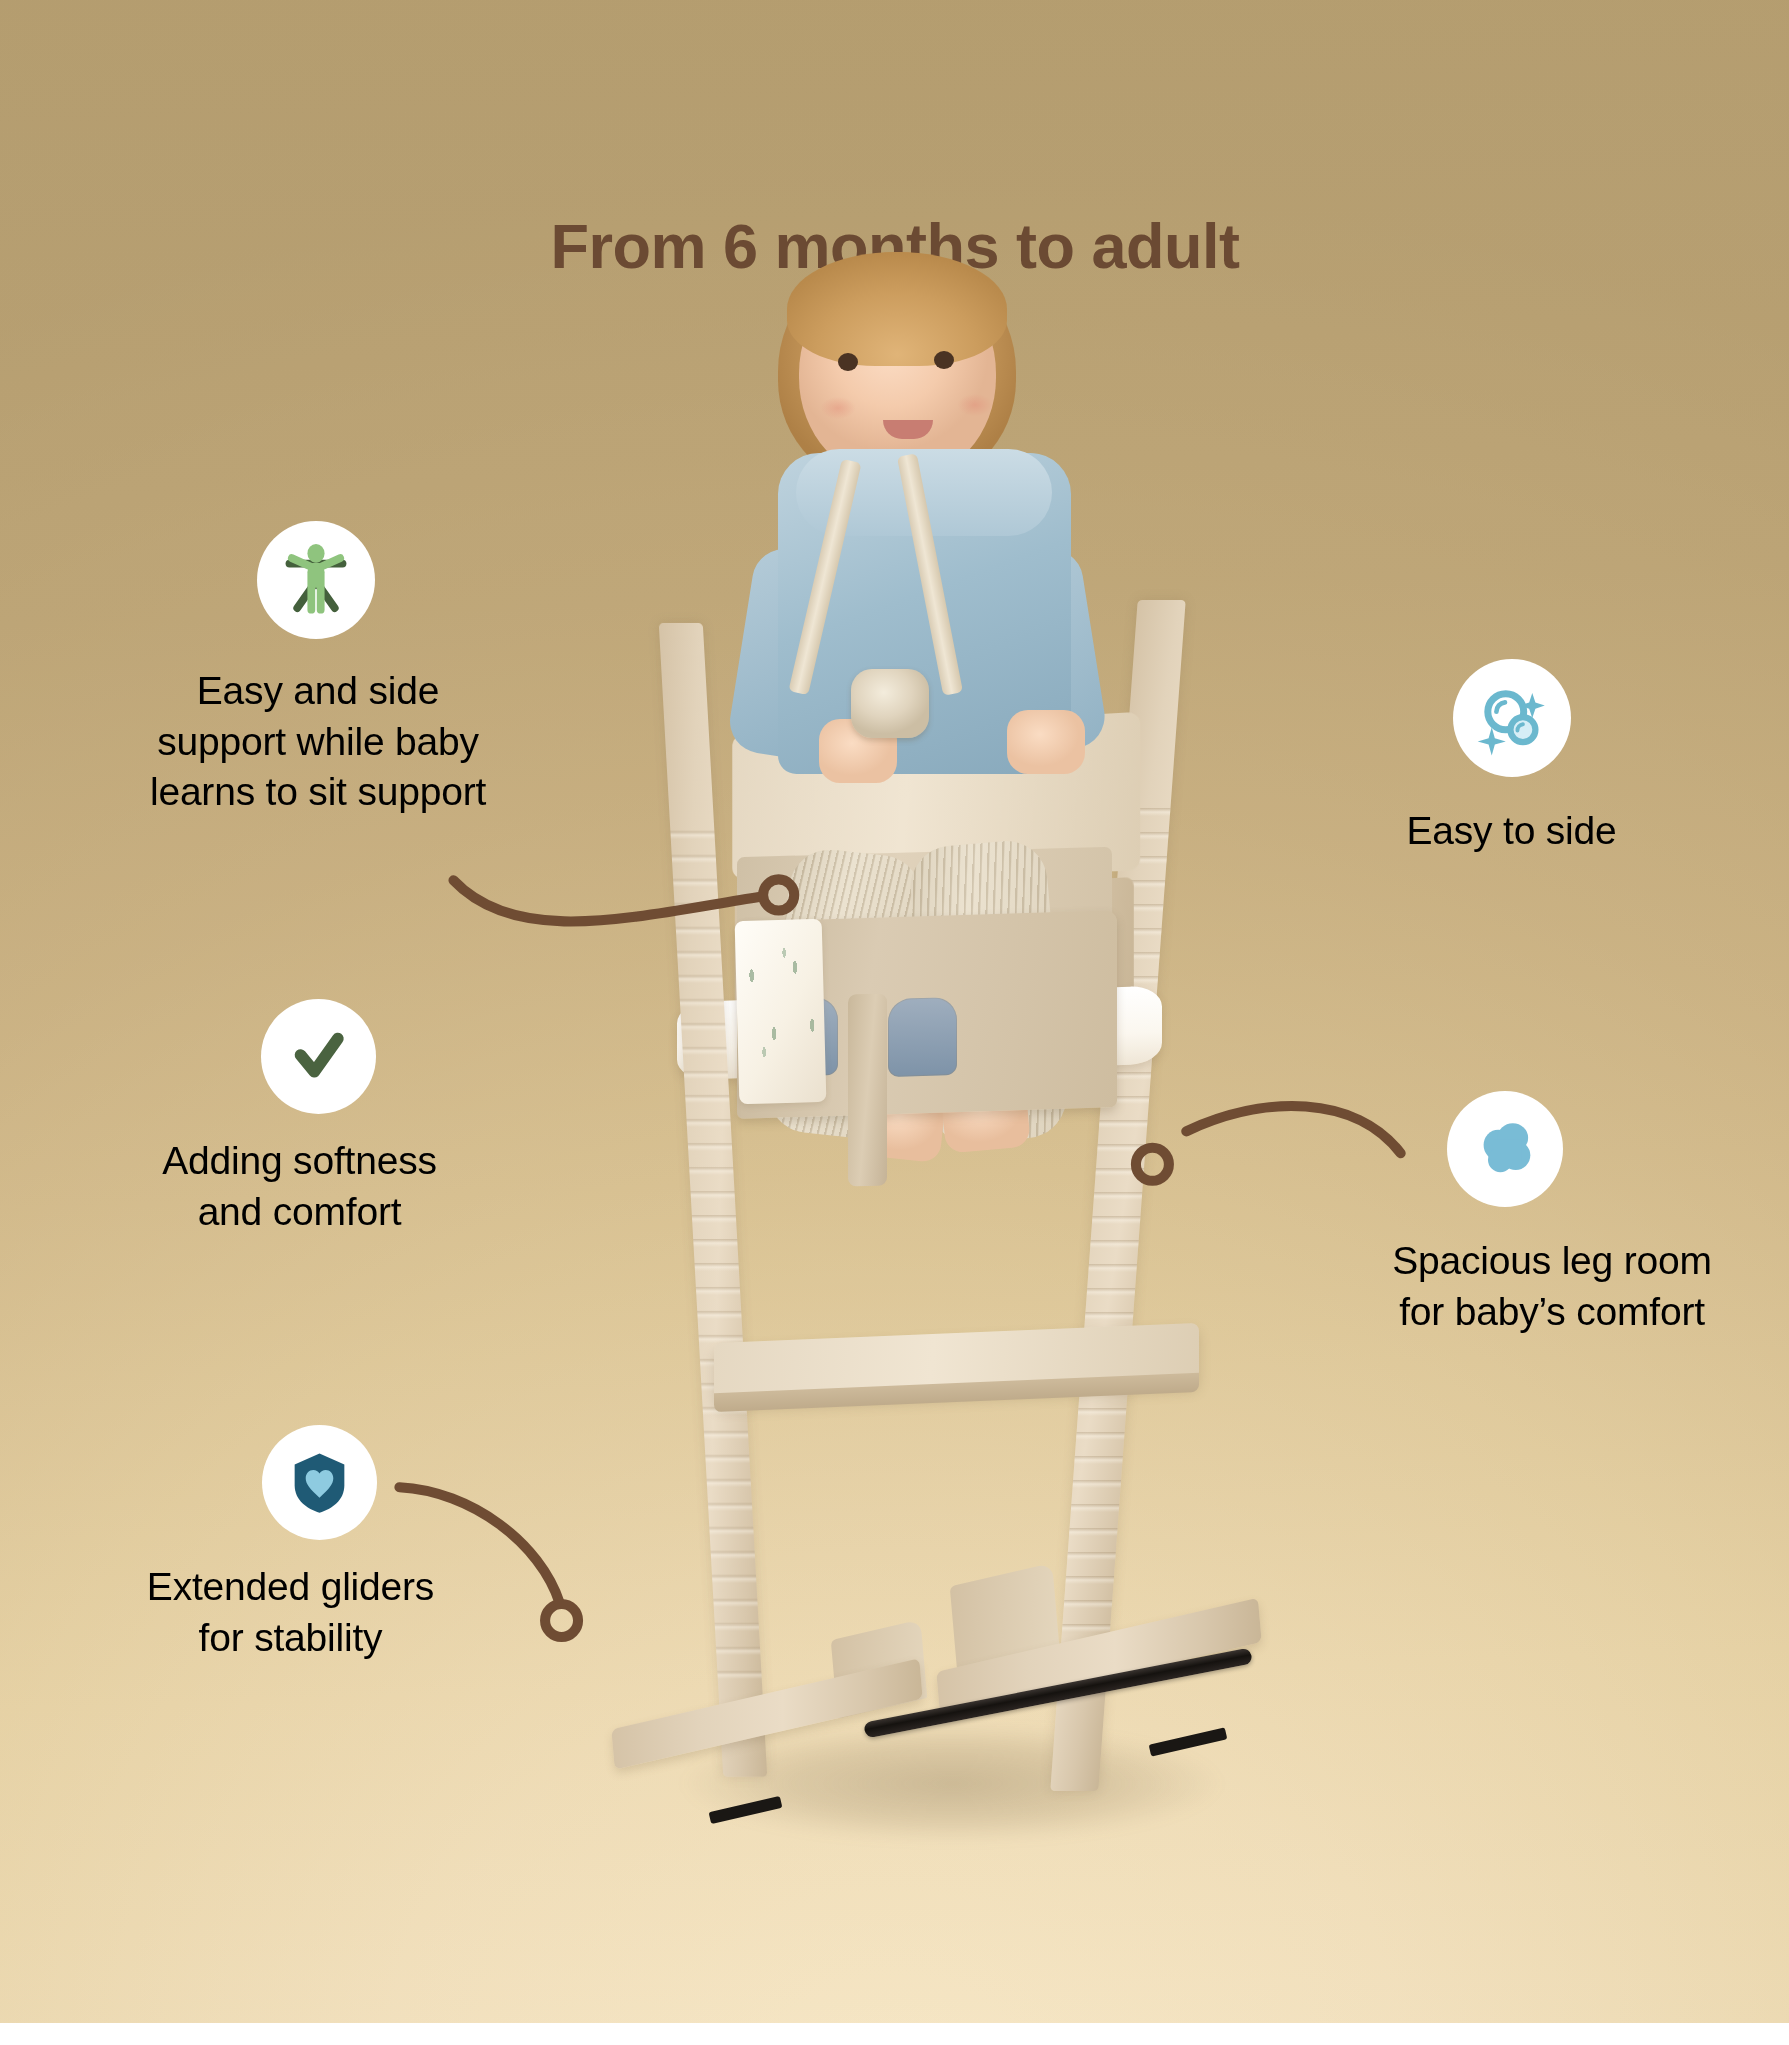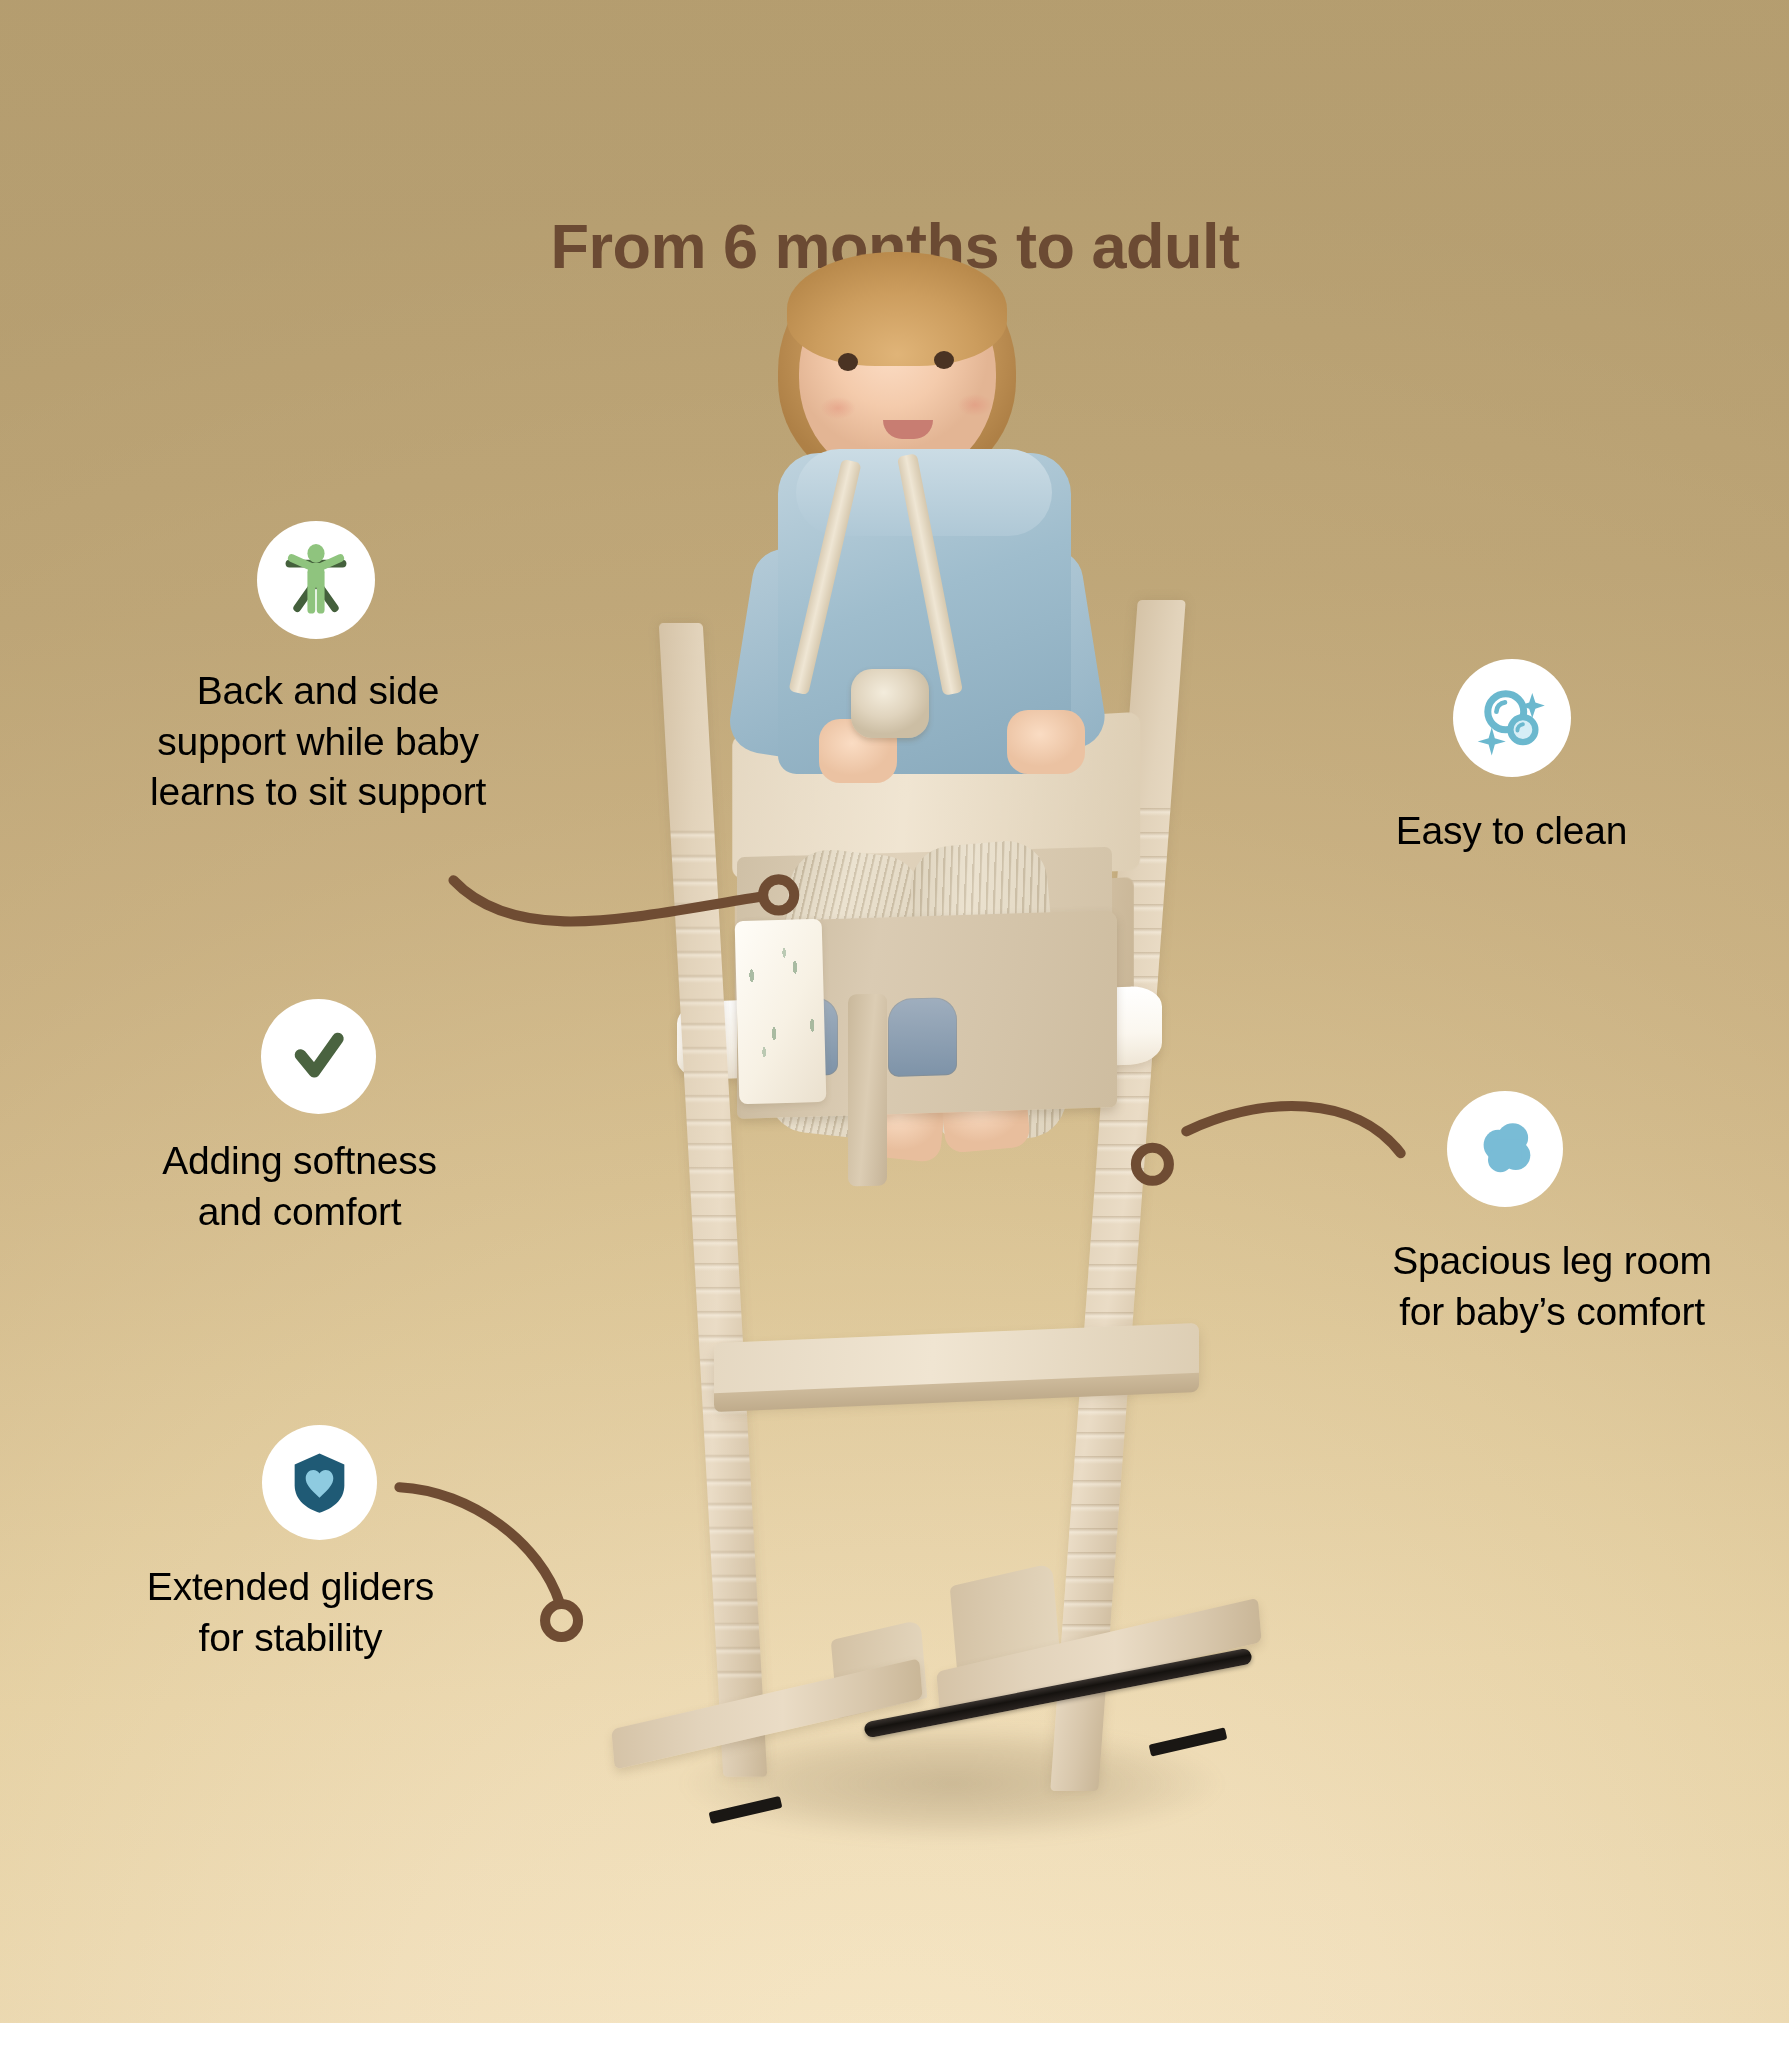--- a/index.html
+++ b/index.html
@@ -408,21 +408,21 @@
         <g stroke="#8FC47E" stroke-width="10" stroke-linecap="round" fill="none">
           <path d="M19 22 L50 36 L81 22"></path>
           <path d="M44 88 V40"></path>
           <path d="M56 88 V40"></path>
         </g>
         <rect x="40" y="28" width="20" height="32" rx="8" fill="#8FC47E"></rect>
         <ellipse cx="50" cy="16" rx="11" ry="12" fill="#8FC47E"></ellipse>
       </svg>
     </div>
     <div class="caption" style="left:50px; top:666px; width:536px;">
-      <span class="cap-line">Back and side</span>
+      <span class="cap-line">Easy and side</span>
       <span class="cap-line">support while baby</span>
       <span class="cap-line">learns to sit support</span>
     </div>
   </div>
 
   <div class="feature">
     <div class="badge" style="left:261px; top:999px; width:115px; height:115px;">
       <svg width="69" height="69" viewBox="0 0 100 100">
         <path d="M24 48 L44 72 L78 24" fill="none" stroke="#4A6340" stroke-width="17" stroke-linecap="round" stroke-linejoin="round"></path>
       </svg>
@@ -452,21 +452,21 @@
       <svg width="78" height="78" viewBox="0 0 100 100">
         <circle cx="42" cy="42" r="23" fill="none" stroke="#6BB8CE" stroke-width="9"></circle>
         <path d="M30 42 A12 12 0 0 1 41 30" fill="none" stroke="#6BB8CE" stroke-width="6" stroke-linecap="round"></path>
         <circle cx="64" cy="65" r="16" fill="#D6EEF6" stroke="#6BB8CE" stroke-width="8"></circle>
         <path d="M57 66 A8 8 0 0 1 64 58" fill="none" stroke="#6BB8CE" stroke-width="5" stroke-linecap="round"></path>
         <path d="M76 18 L80 30 L92 34 L80 38 L76 50 L72 38 L60 34 L72 30 Z" fill="#6BB8CE"></path>
         <path d="M24 62 L28 76 L42 80 L28 84 L24 98 L20 84 L6 80 L20 76 Z" fill="#6BB8CE"></path>
       </svg>
     </div>
     <div class="caption" style="left:1255px; top:806px; width:513px;">
-      <span class="cap-line">Easy to clean</span>
+      <span class="cap-line">Easy to side</span>
     </div>
   </div>
 
   <div class="feature">
     <div class="badge" style="left:1447px; top:1091px; width:116px; height:116px;">
       <svg width="73" height="73" viewBox="0 0 100 100">
         <g fill="#79BCD6">
           <ellipse cx="40" cy="44" rx="20" ry="21"></ellipse>
           <ellipse cx="60" cy="34" rx="21" ry="20"></ellipse>
           <ellipse cx="64" cy="58" rx="20" ry="20"></ellipse>

